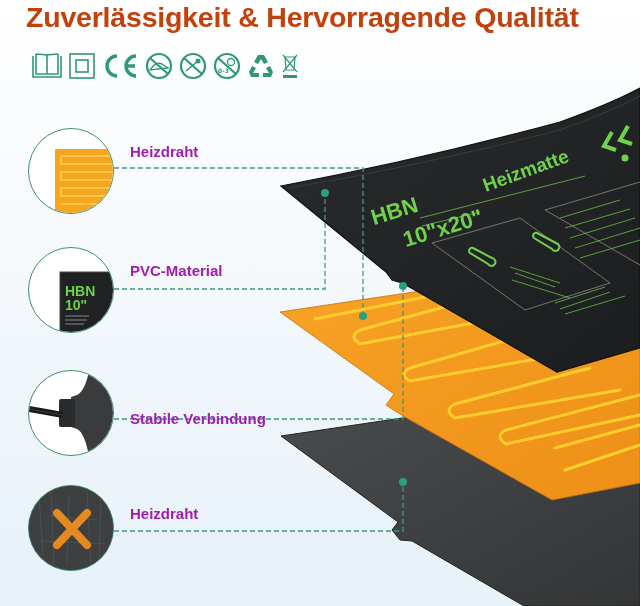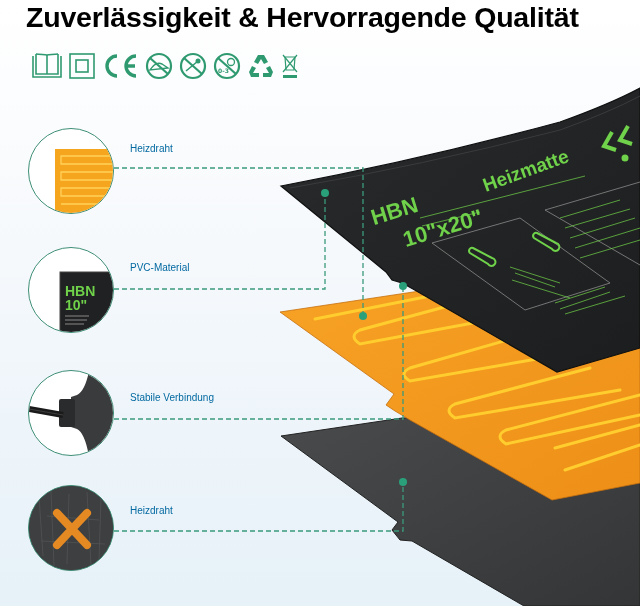--- a/index.html
+++ b/index.html
@@ -3,28 +3,28 @@
 <meta charset="utf-8">
 <style>
   html, body { margin: 0; padding: 0; }
   body {
     width: 640px; height: 606px; overflow: hidden; position: relative;
     background: linear-gradient(180deg, #ffffff 0%, #f6f9fc 40%, #e6f1f8 100%);
     font-family: "Liberation Sans", "DejaVu Sans", sans-serif;
   }
   .title {
     position: absolute; left: 26px; top: 0px;
-    font-size: 28.5px; font-weight: bold; color: #000000; letter-spacing: -0.2px;
+    font-size: 28.5px; font-weight: bold; color: #c2410c; letter-spacing: -0.2px;
     white-space: nowrap; line-height: 34px;
   }
   .icons { position: absolute; left: 30px; top: 52px; height: 28px; display: flex; gap: 4px; align-items: center; }
   .icons svg { display: block; }
   .scene { position: absolute; left: 0; top: 0; }
   .label {
-    position: absolute; left: 130px; font-size: 10px; font-weight: normal; color: #0369a1; white-space: nowrap;
+    position: absolute; left: 130px; font-size: 15px; font-weight: bold; color: #a21caf; white-space: nowrap;
   }
   .circle {
     position: absolute; width: 86px; height: 86px; border-radius: 50%;
     border: 1.3px solid #3f8f76; overflow: hidden; background: #ffffff; box-sizing: border-box;
   }
   .mat-text { position: absolute; color: #6fd24a; font-weight: bold; white-space: nowrap; transform-origin: left top; }
 </style>
 </head>
 <body>
 
@@ -187,21 +187,21 @@
 <div class="label" style="top:262px;text-align:center;">PVC-Material</div>
 
 <div class="circle" style="left:28px; top:370px;">
   <svg width="86" height="86" viewBox="0 0 86 86">
     <path d="M60 0 Q56 20 48 24 L42 26 L42 56 L48 58 Q56 62 60 86 L86 86 L86 0 Z" fill="#3a3b3c"></path>
     <rect x="30" y="28" width="16" height="28" rx="2" fill="#2a2b2c"></rect>
     <path d="M0 38 L34 44" stroke="#1a1a1a" stroke-width="6"></path>
     <path d="M0 38 L34 44" stroke="#555" stroke-width="1" opacity="0.6"></path>
   </svg>
 </div>
-<div class="label" style="top:392px;text-align:right;">Stabile Verbindung</div>
+<div class="label" style="top:410px;text-align:right;">Stabile Verbindung</div>
 
 <div class="circle" style="left:28px; top:485px; background:#3e3f40;">
   <svg width="86" height="86" viewBox="0 0 86 86">
     <rect width="86" height="86" fill="#3e3f40"></rect>
     <g stroke="#5a5b5c" stroke-width="0.7" opacity="0.8">
       <path d="M10 10 L14 70 M22 5 L25 80 M40 8 L38 78 M58 6 L62 80 M72 12 L70 74 M18 30 L70 34 M12 55 L76 58"></path>
     </g>
     <path d="M28 27 L58 59 M58 27 L28 59" stroke="#e58a22" stroke-width="8" stroke-linecap="round"></path>
   </svg>
 </div>

